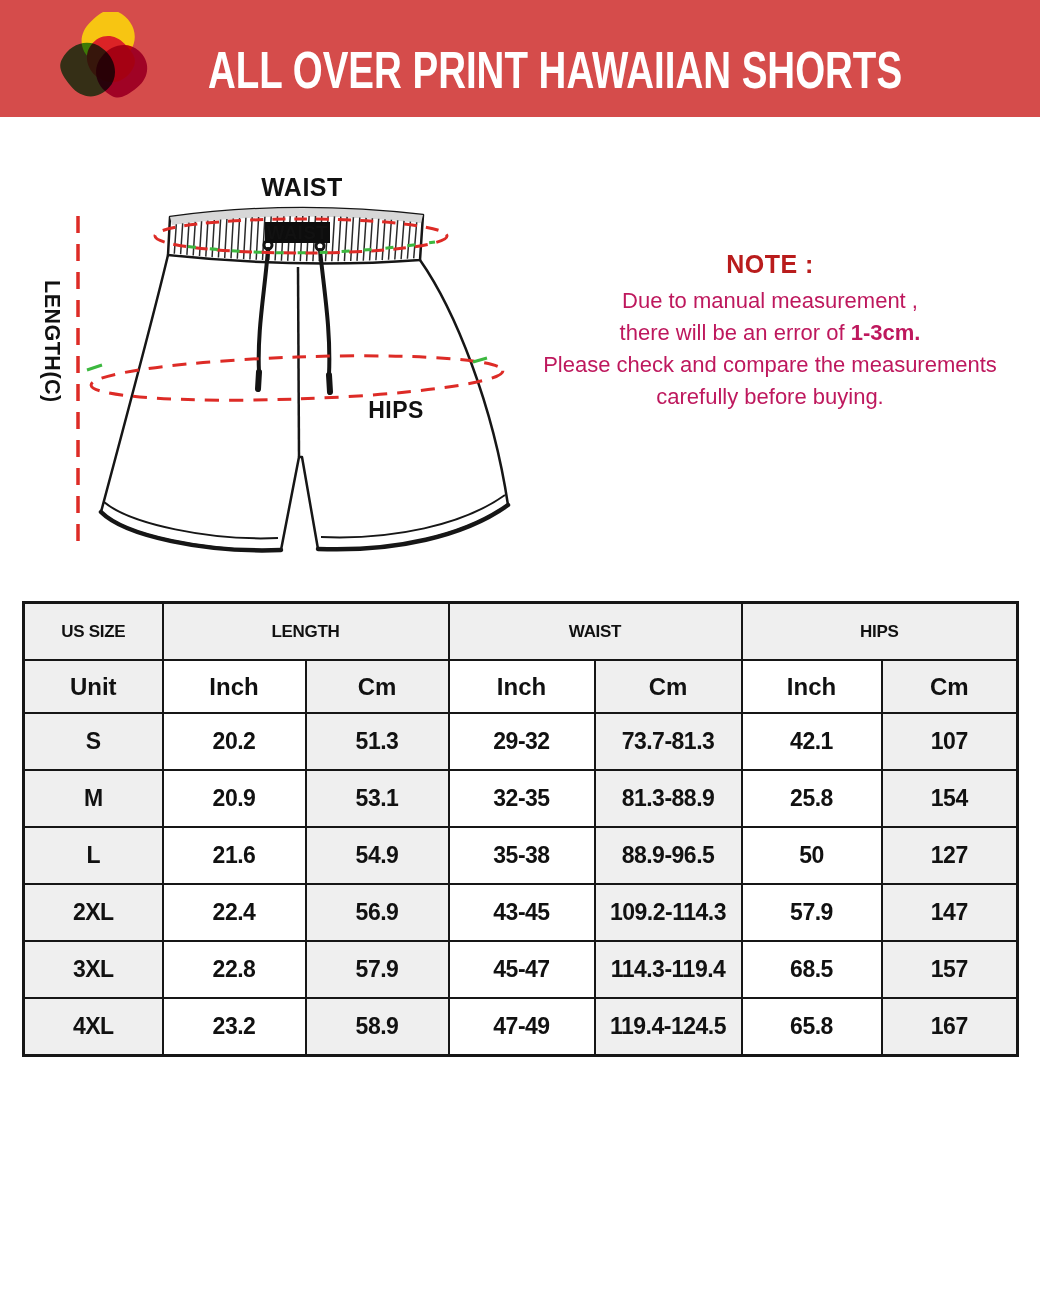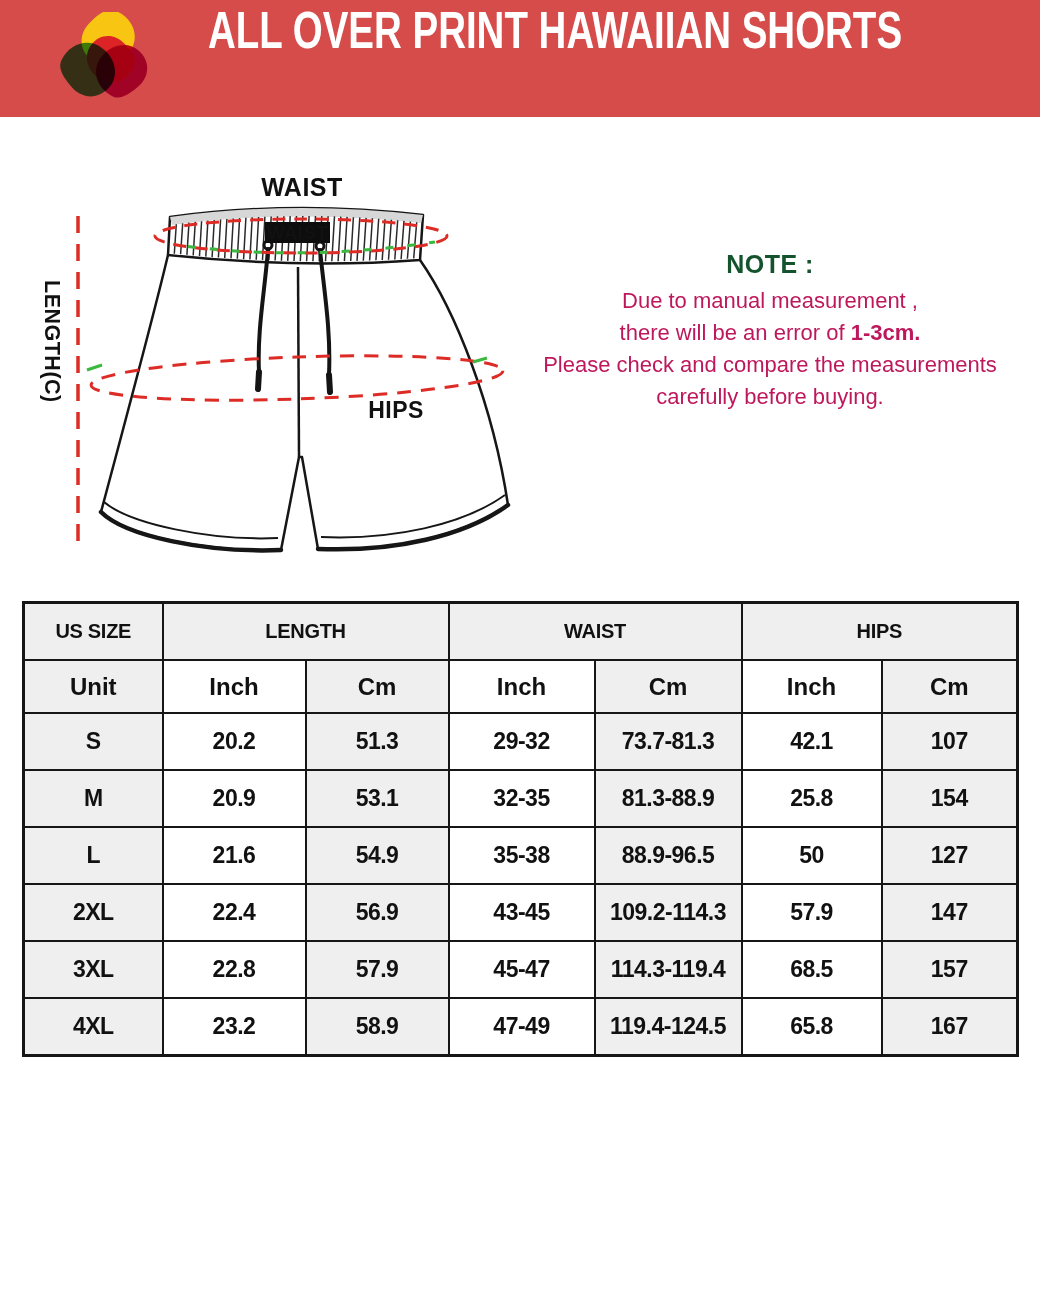--- a/index.html
+++ b/index.html
@@ -3,42 +3,42 @@
 <meta charset="utf-8">
 <style>
   html,body{margin:0;padding:0;background:#fff;}
   .canvas{position:relative;width:1040px;height:1302px;background:#ffffff;overflow:hidden;
           font-family:"Liberation Sans",sans-serif;color:#111;}
 
   
   .topbar{position:absolute;left:0;top:0;width:1040px;height:117px;background:#d54c4b;}
   .logo{position:absolute;left:58px;top:12px;width:96px;height:96px;}
   .title-wrap{position:absolute;left:160px;top:0;width:790px;height:139px;
-              display:flex;align-items:flex-start;justify-content:center;}
+              display:flex;align-items:center;justify-content:center;}
   .title-text{display:inline-block;white-space:nowrap;transform:scaleX(.74);transform-origin:center;
               font-size:52px;font-weight:bold;color:#ffffff;letter-spacing:0;}
 
   
   .diagram{position:absolute;left:15px;top:150px;width:530px;height:430px;}
   .diagram svg{display:block;}
   svg text{font-family:"Liberation Sans",sans-serif;fill:#111;}
 
   
   .note{position:absolute;left:520px;top:250px;width:500px;text-align:center;}
-  .note-heading{font-size:25px;font-weight:bold;color:#14532d;letter-spacing:.5px;margin-bottom:6px;}
+  .note-heading{font-size:25px;font-weight:bold;color:#b91c1c;letter-spacing:.5px;margin-bottom:6px;}
   .note-line{font-size:22px;line-height:32px;color:#be185d;}
   .note-line b{font-weight:bold;}
 
   
   .size-table{position:absolute;left:22px;top:601px;width:994px;border-collapse:collapse;
               table-layout:fixed;border:3px solid #161616;}
   .size-table th,.size-table td{border:2px solid #161616;text-align:center;vertical-align:middle;
               padding:0;background:#ffffff;font-weight:bold;color:#111;}
   .size-table .shade{background:#efefef;}
-  .row-group th{height:55px;font-size:20px;letter-spacing:-.3px;}
+  .row-group th{height:55px;font-size:17px;letter-spacing:-.3px;}
   .row-unit th{height:51px;font-size:24px;}
   .size-table tbody th,.size-table tbody td{height:55px;font-size:23px;letter-spacing:-.5px;}
 </style>
 </head>
 <body>
 
 <div class="canvas">
 
   <header class="topbar">
     <svg class="logo" viewBox="0 0 96 96">

